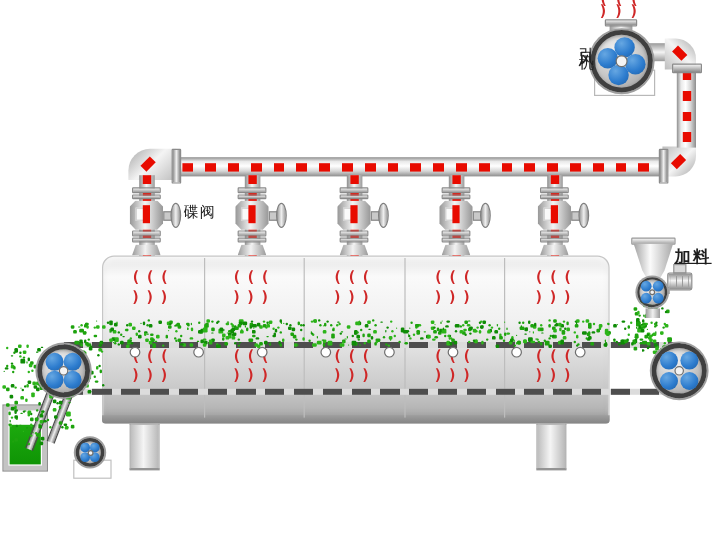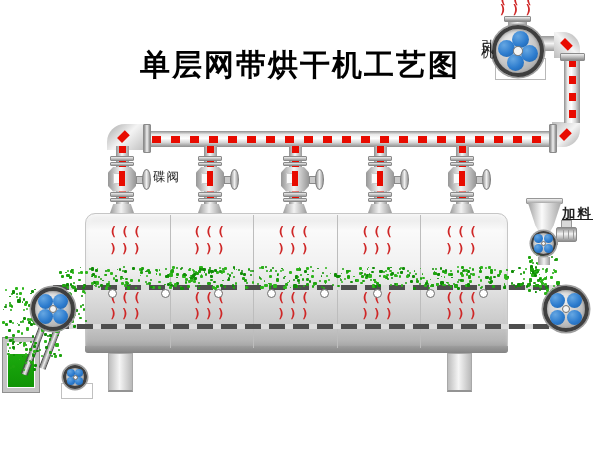--- a/index.html
+++ b/index.html
@@ -128,21 +128,20 @@
   #lbl-fan{left:478px;top:29px;writing-mode:vertical-rl;letter-spacing:3px;font-size:13px;}
   #lbl-valve{left:153px;top:169px;font-size:12.5px;letter-spacing:1px;}
   #lbl-feed{left:562px;top:205px;font-size:13.5px;font-weight:600;letter-spacing:2px;text-decoration:underline;}
   #lbl-motor{left:44px;top:394px;font-size:13.5px;font-weight:600;letter-spacing:1.5px;}
 </style>
 </head>
 <body>
 
 <div id="stage">
 
-  <div id="title">单层网带烘干机工艺图</div>
 
   <div id="chamber"></div>
   <div id="chamber-bottom"></div>
   <div class="leg" style="left:108px"></div>
   <div class="leg" style="left:447px"></div>
 
   <div class="belt" style="left:53px;top:285px;width:514px"></div>
   <div class="belt" style="left:53px;top:324px;width:514px"></div>
 
   <div class="pipe-h" style="left:150px;top:131px;width:406px;height:16px">

